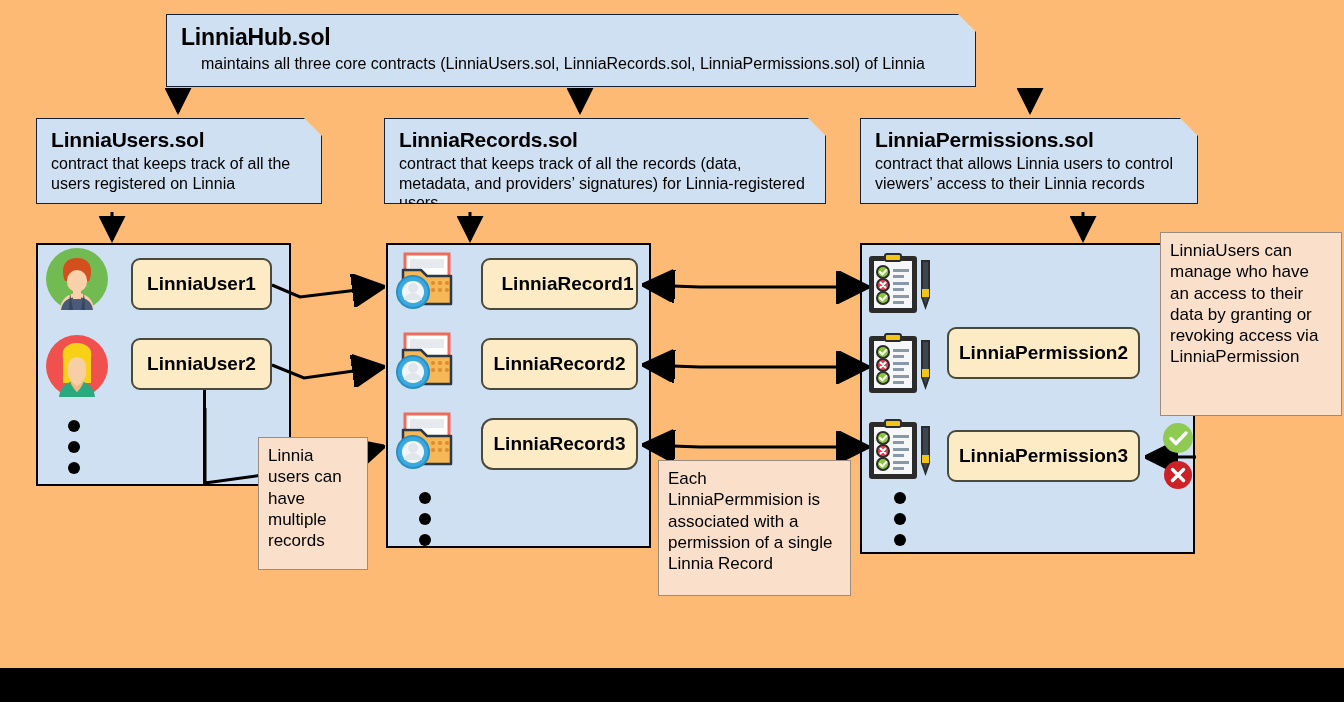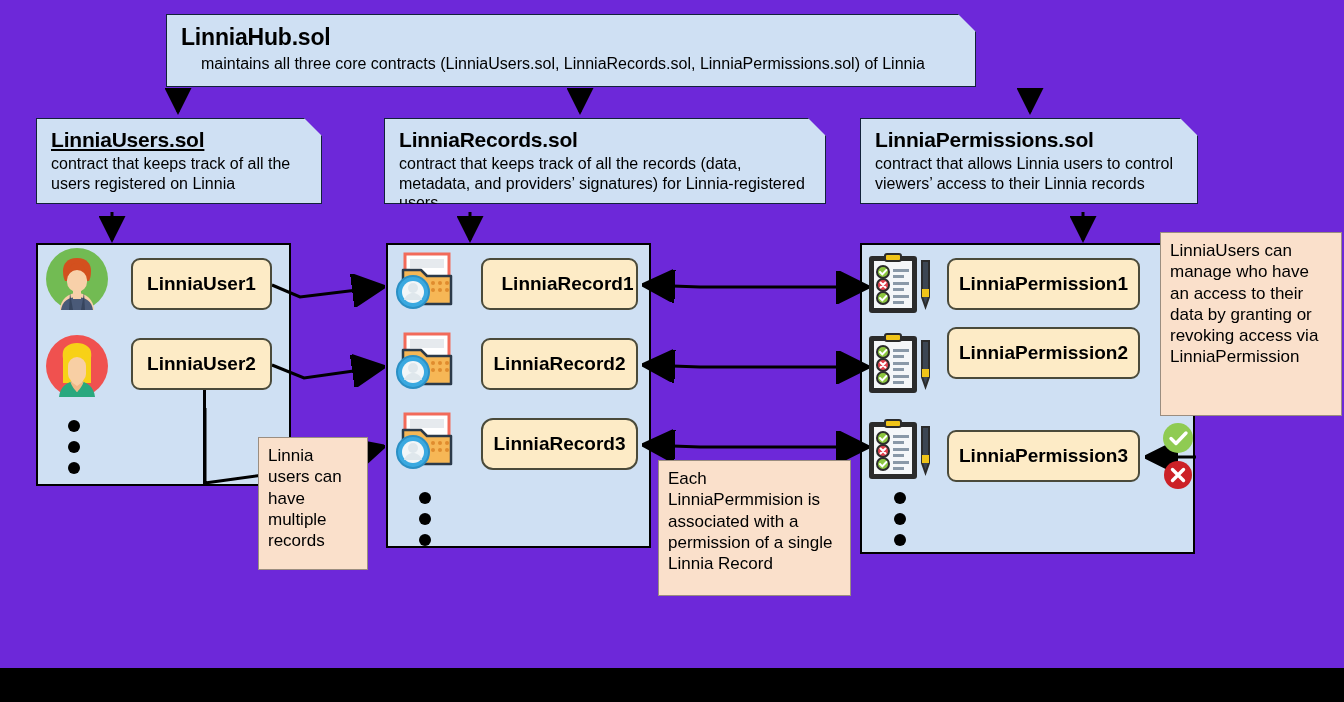--- a/index.html
+++ b/index.html
@@ -1,18 +1,18 @@
 <!DOCTYPE html>
 <html><head>
 <meta charset="utf-8">
 <style>
   html,body{margin:0;padding:0;background:#000;}
   body{width:1344px;height:702px;overflow:hidden;
        font-family:"Liberation Sans","DejaVu Sans",sans-serif;}
-  #stage{position:relative;width:1344px;height:668px;background:#6d28d9;}
+  #stage{position:relative;width:1344px;height:668px;background:#fdba74;}
 
   
   .card{position:absolute;background:#cfe0f3;color:#000;
         box-sizing:border-box;padding:9px 14px 6px 14px;
         border:1px solid #12223a;}
   .card.folded{clip-path:polygon(0 0, calc(100% - 18px) 0, 100% 18px, 100% 100%, 0 100%);}
   .card .t{font-weight:bold;letter-spacing:-0.2px;}
   .card .d{line-height:1.22;}
 
   
@@ -41,21 +41,21 @@
 <body>
 
 <div id="stage">
 
   <div class="card folded" style="left:166px;top:14px;width:810px;height:73px;">
     <div class="t" style="font-size:23px;margin-bottom:3px;">LinniaHub.sol</div>
     <div class="d" style="font-size:16px;margin-left:20px;">maintains all three core contracts (LinniaUsers.sol, LinniaRecords.sol, LinniaPermissions.sol) of Linnia</div>
   </div>
 
   <div class="card folded" style="left:36px;top:118px;width:286px;height:86px;">
-    <div class="t" style="font-size:21px;margin-bottom:2px;text-decoration:underline;">LinniaUsers.sol</div>
+    <div class="t" style="font-size:21px;margin-bottom:2px;">LinniaUsers.sol</div>
     <div class="d" style="font-size:16px;">contract that keeps track of all the users registered on Linnia</div>
   </div>
 
   <div class="card folded" style="left:384px;top:118px;width:442px;height:86px;">
     <div class="t" style="font-size:21px;margin-bottom:2px;">LinniaRecords.sol</div>
     <div class="d" style="font-size:16px;">contract that keeps track of all the records (data, metadata, and providers’ signatures) for Linnia-registered users</div>
   </div>
 
   <div class="card folded" style="left:860px;top:118px;width:338px;height:86px;">
     <div class="t" style="font-size:21px;margin-bottom:2px;">LinniaPermissions.sol</div>
@@ -219,23 +219,20 @@
         <rect x="26" y="16" width="16" height="3"></rect>
         <rect x="26" y="22" width="11" height="3"></rect>
       <rect x="26" y="29" width="16" height="3"></rect>
         <rect x="26" y="35" width="11" height="3"></rect>
       <rect x="26" y="42" width="16" height="3"></rect>
         <rect x="26" y="48" width="11" height="3"></rect>
       </g>
     <path d="M55 8h7v36l-3.5 10L55 44z" fill="#3c4653" stroke="#2b2b2b" stroke-width="2"></path>
     <rect x="55" y="36" width="7" height="8" fill="#f0c419"></rect>
   </svg>
-  <div class="ebox" style="left:947px;top:258px;width:193px;height:52px;">
-    <span>LinniaPermission1</span>
-  </div>
 
   <svg class="ic" style="left:867px;top:333px;" width="68" height="62" viewBox="0 0 68 62">
     <rect x="2" y="3" width="48" height="57" rx="3" fill="#2b2b2b"></rect>
     <rect x="7" y="8" width="38" height="47" fill="#f5f7f9"></rect>
     <rect x="18" y="1" width="16" height="7" rx="2" fill="#f0c419" stroke="#2b2b2b" stroke-width="2"></rect>
     <circle cx="16" cy="19" r="6" fill="#8cc63f" stroke="#2b2b2b" stroke-width="2"></circle>
     <path d="M13 19l2.3 2.4L19.4 17" stroke="#fff" stroke-width="2" fill="none" stroke-linecap="round"></path>
     <circle cx="16" cy="32" r="6" fill="#e0414c" stroke="#2b2b2b" stroke-width="2"></circle>
     <path d="M13.5 29.5l5 5M18.5 29.5l-5 5" stroke="#fff" stroke-width="2" stroke-linecap="round"></path>
     <circle cx="16" cy="45" r="6" fill="#8cc63f" stroke="#2b2b2b" stroke-width="2"></circle>

